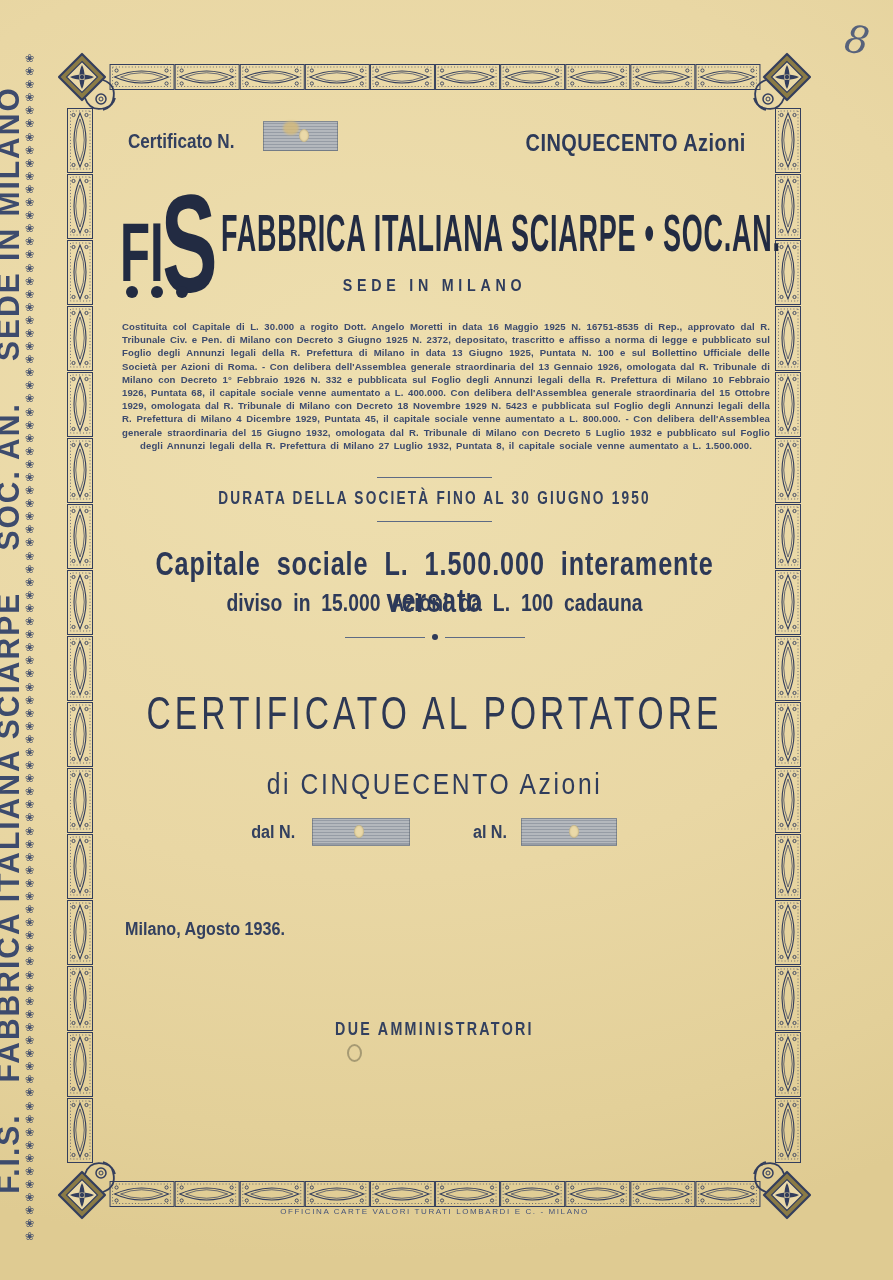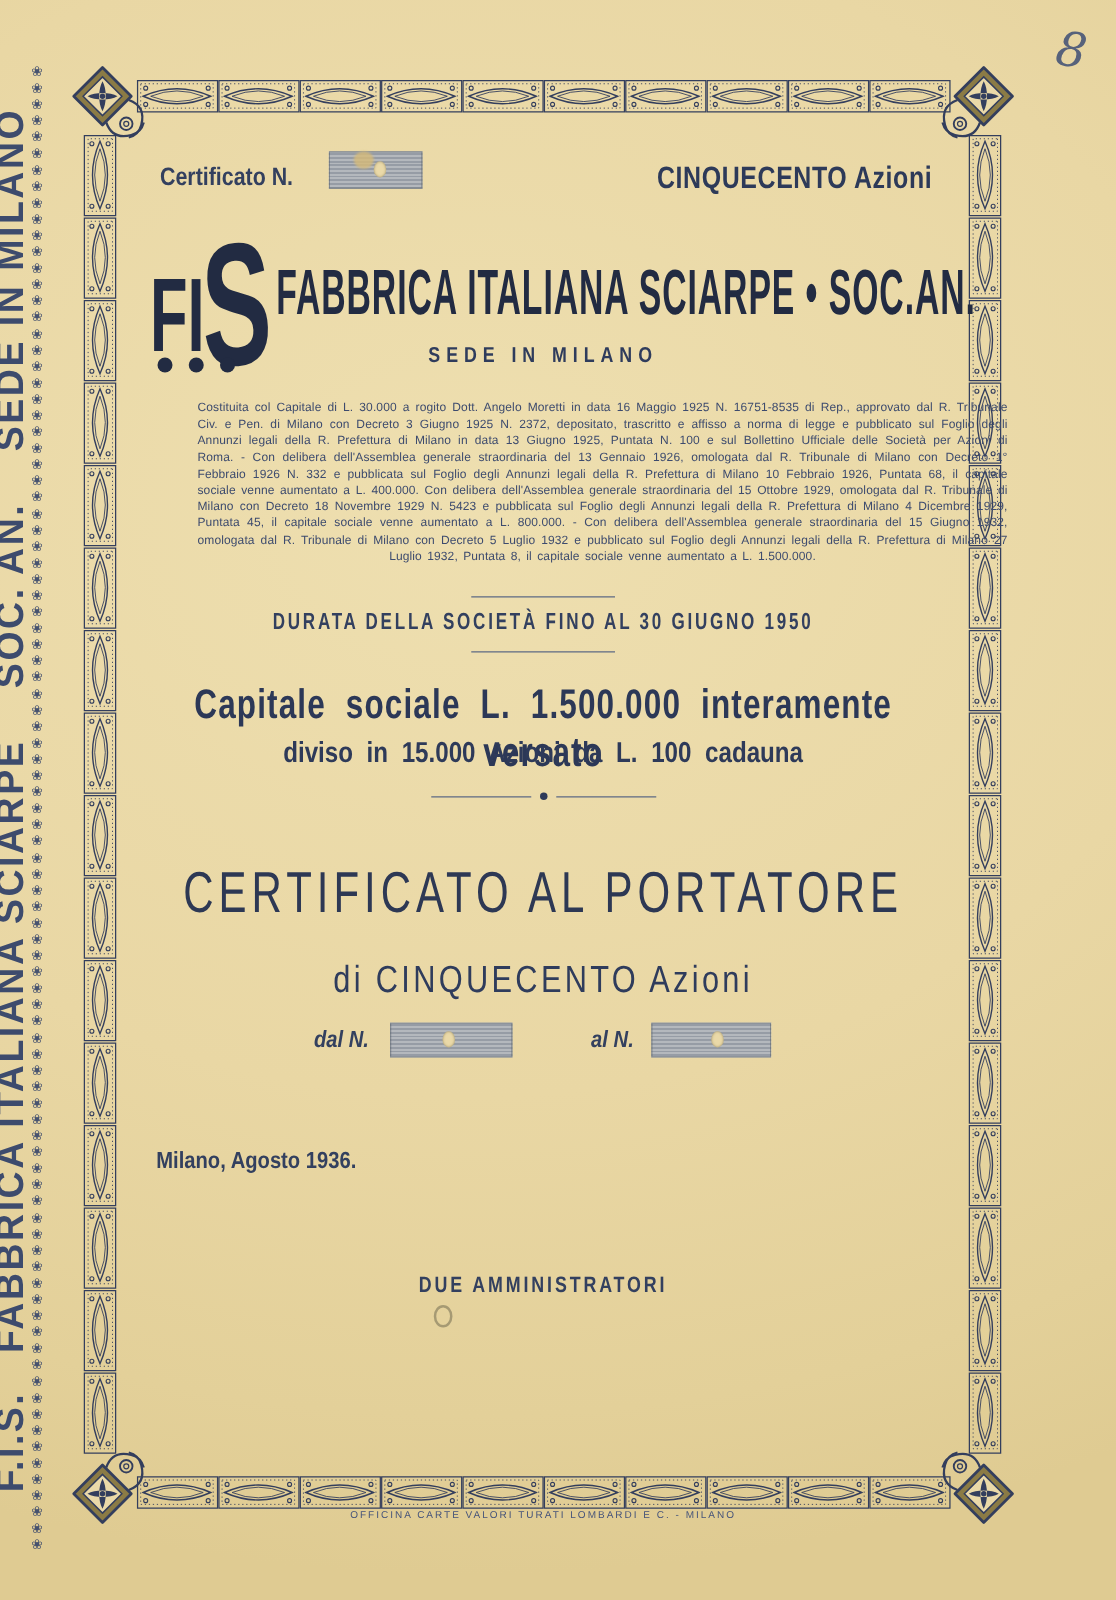--- a/index.html
+++ b/index.html
@@ -38,41 +38,41 @@
   .hand-number{left:845px;top:18px;font-family:"DejaVu Serif",serif;font-style:italic;font-size:38px;color:#57627b;transform:rotate(9deg);}
   
   .logo{left:119px;top:184px;}
   .company-title{left:221px;top:206px;width:710px;height:56px;line-height:56px;
     font-size:36px;font-weight:bold;letter-spacing:1px;color:#222b42;white-space:nowrap;
     transform:scale(.75,1.42);transform-origin:left center;}
   .sede{left:68px;top:276px;width:733px;text-align:center;font-size:15px;font-weight:bold;
     letter-spacing:5px;color:#2f3c5c;transform:scale(.95,1.15);}
   
   .constitution{left:122px;top:320px;width:648px;font-size:9.6px;line-height:13.2px;
-    font-weight:normal;color:#3d4b6e;text-align:justify;text-align-last:center;letter-spacing:.1px;word-spacing:1.5px;margin-left:36px;}
+    font-weight:bold;color:#3d4b6e;text-align:justify;text-align-last:center;letter-spacing:.1px;word-spacing:1.5px;}
   
   .rule{height:0;border-top:1.3px solid #5d6a84;}
   .rule-1{left:377px;top:477px;width:115px;}
   .rule-2{left:377px;top:521px;width:115px;}
   .durata{left:68px;top:489px;width:733px;text-align:center;font-size:15.5px;font-weight:bold;
     letter-spacing:2.5px;color:#33405f;transform:scale(.88,1.2);}
   
   .capitale{left:68px;top:551px;width:733px;text-align:center;font-size:28px;font-weight:bold;
     letter-spacing:1px;word-spacing:9px;color:#2c3857;transform:scale(.9,1.18);}
   .diviso{left:68px;top:591px;width:733px;text-align:center;font-size:21px;font-weight:bold;
     word-spacing:6px;color:#2e3a59;transform:scale(.92,1.1);}
   .dot-divider{left:68px;top:634px;width:733px;display:flex;align-items:center;justify-content:center;gap:7px;}
   .dot-divider .seg{width:80px;border-top:1.4px solid #5d6a84;}
   .dot-divider .dot{width:6px;height:6px;border-radius:50%;background:#2e3a59;}
   
   .cert-title{left:68px;top:690px;width:733px;text-align:center;font-size:42px;font-weight:500;
     letter-spacing:5px;color:#2d3854;transform:scale(.8,1.1);white-space:nowrap;}
   .cert-sub{left:68px;top:768px;width:733px;text-align:center;font-size:28px;
     letter-spacing:3px;color:#2f3c5c;transform:scale(.88,1.08);white-space:nowrap;}
-  .range-row{left:0;top:818px;width:893px;height:30px;font-style:italic;}
+  .range-row{left:0;top:818px;width:893px;height:30px;}
   .range-label{position:absolute;font-size:17px;font-weight:bold;color:#33405f;top:4px;transform:scale(.95,1.1);}
   .from-label{left:250px;} .to-label{left:472px;}
   .from-box{position:absolute;left:312px;top:0;width:98px;height:28px;}
   .to-box{position:absolute;left:521px;top:0;width:96px;height:28px;}
   
   .place-date{left:125px;top:919px;font-size:17px;font-weight:bold;color:#33405f;transform:scale(.95,1.1);transform-origin:left center;}
   .signature{left:68px;top:1020px;width:733px;text-align:center;font-size:15.5px;font-weight:bold;
     letter-spacing:2.5px;color:#33405f;transform:scale(.92,1.15);}
   .punch-ring{left:347px;top:1044px;width:11px;height:14px;border-radius:50%;
     border:2px solid rgba(150,140,105,.8);background:transparent;}

